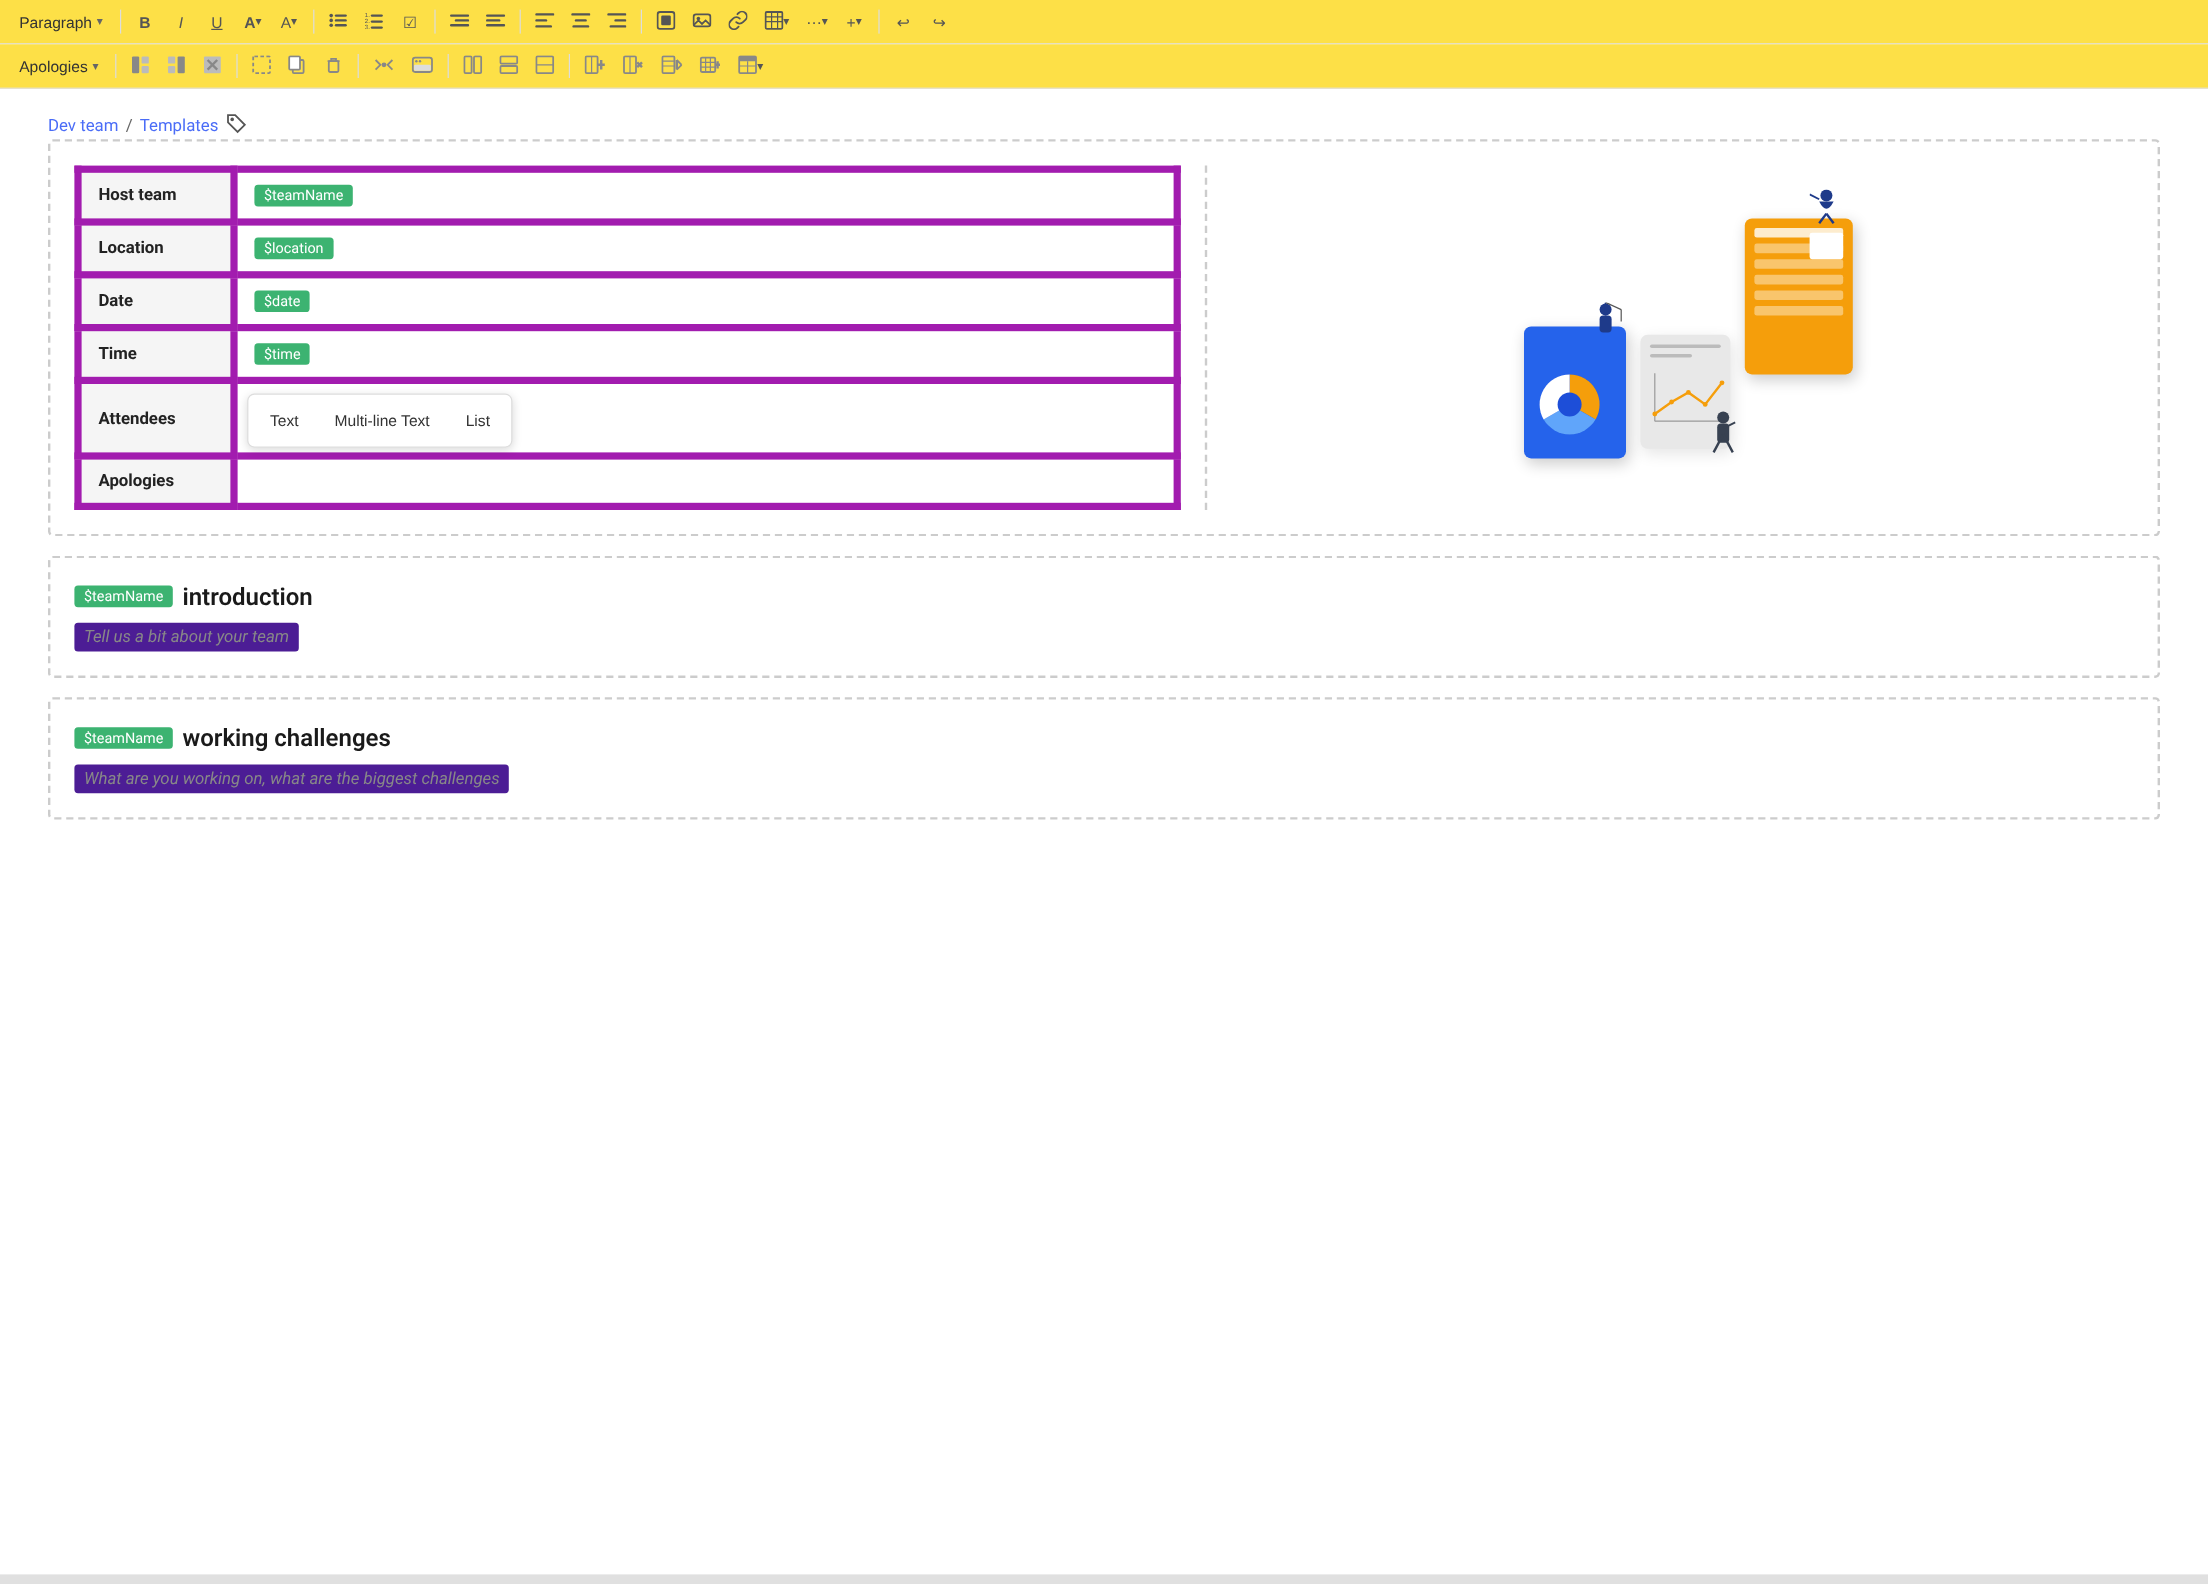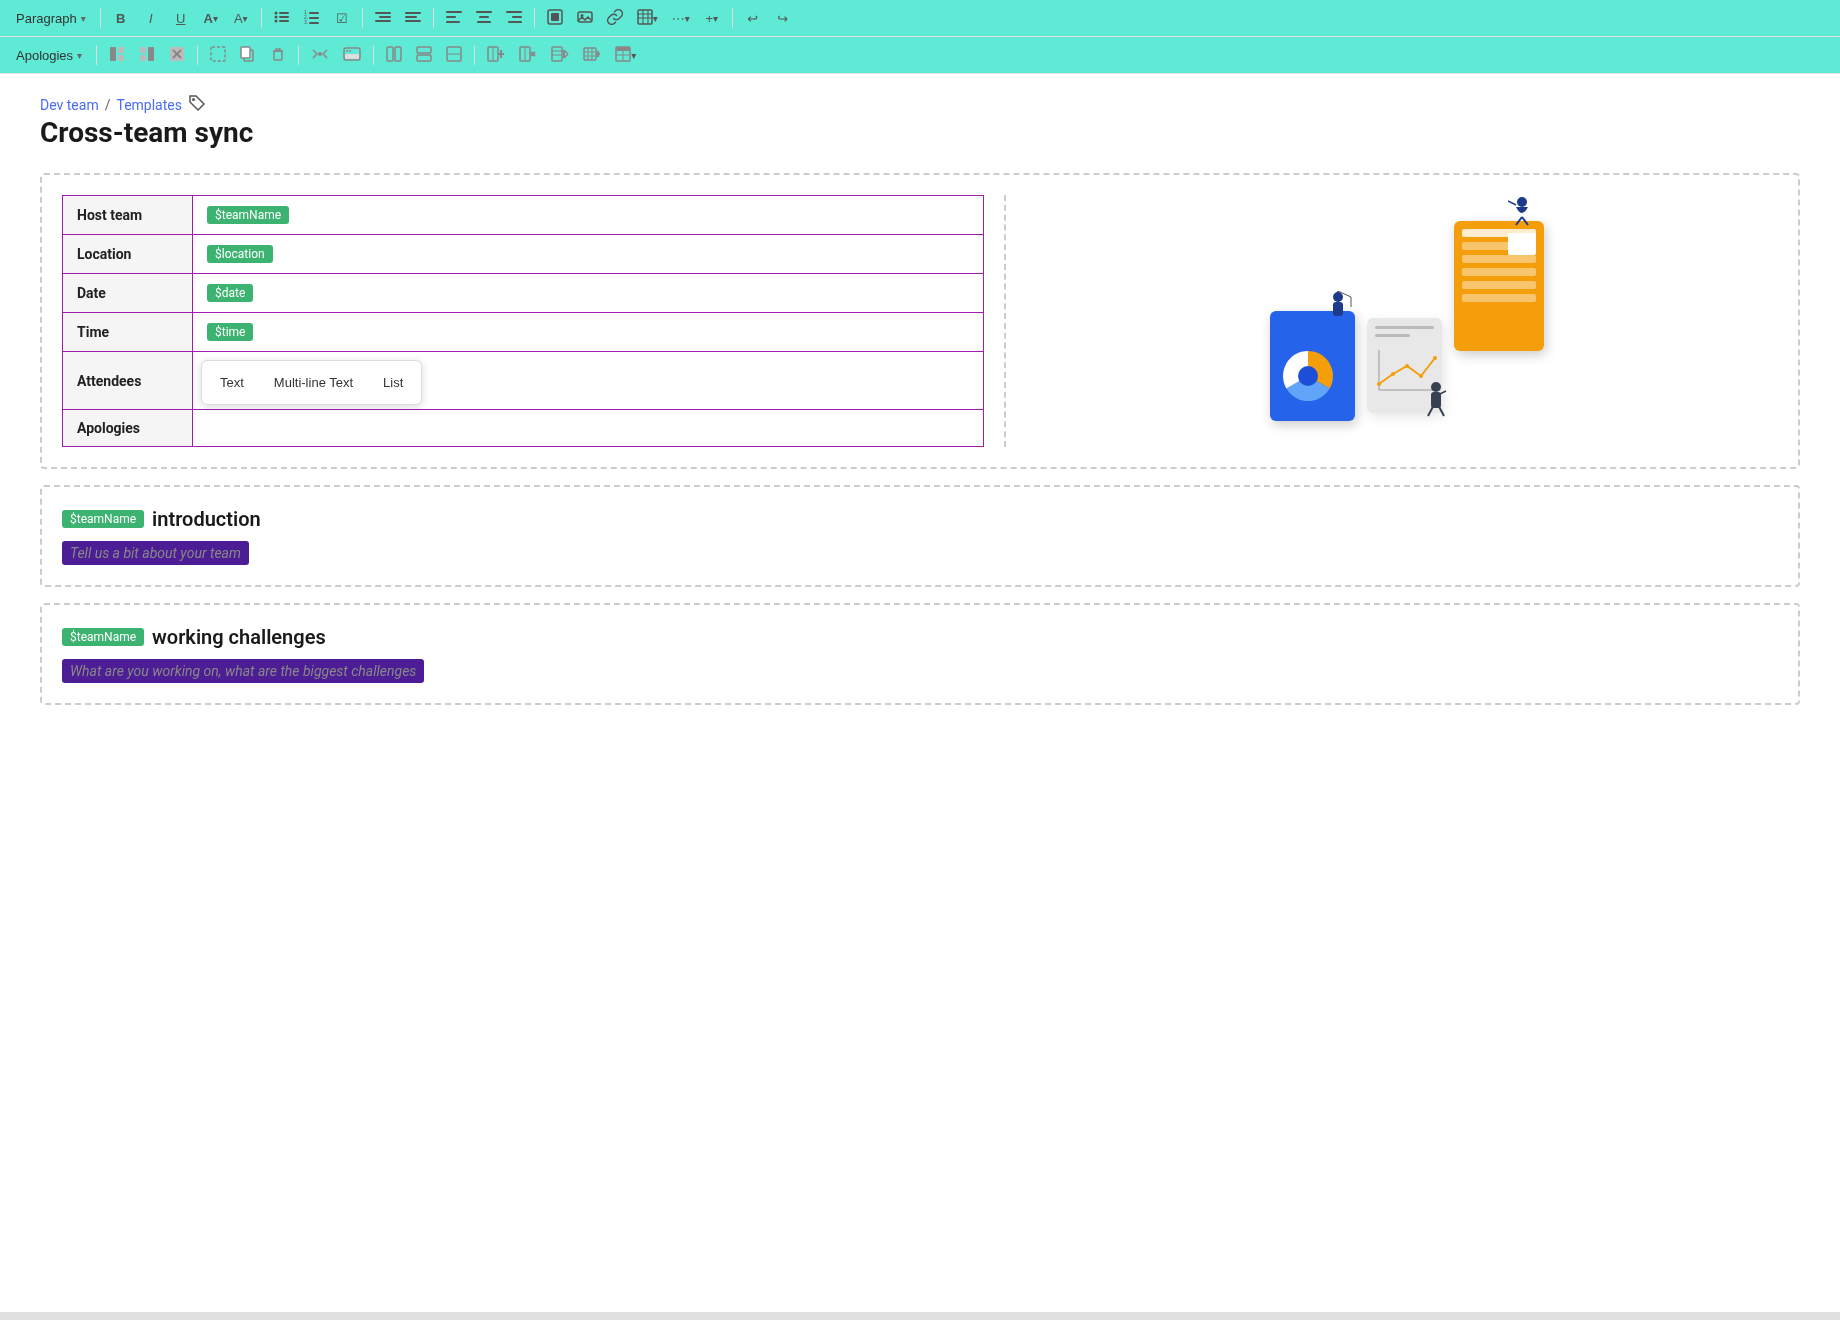--- a/index.html
+++ b/index.html
@@ -1,21 +1,21 @@
 <!DOCTYPE html>
 <html><head>
   <meta charset="utf-8">
   <style>
     * { box-sizing: border-box; margin: 0; padding: 0; }
     body { font-family: -apple-system, BlinkMacSystemFont, 'Segoe UI', Roboto, sans-serif; background: #fff; color: #333; font-size: 14px; }
 
     
     .toolbar-row1, .toolbar-row2 {
       display: flex; align-items: center; padding: 4px 8px; gap: 2px;
-      border-bottom: 1px solid #e0e0e0; background: #5eead4; flex-wrap: wrap;
+      border-bottom: 1px solid #e0e0e0; background: #fde047; flex-wrap: wrap;
     }
     .toolbar-btn {
       display: inline-flex; align-items: center; justify-content: center;
       padding: 4px 6px; border: none; background: transparent; cursor: pointer;
       border-radius: 3px; color: #555; font-size: 13px; min-width: 28px; height: 28px;
     }
     .toolbar-separator { width: 1px; height: 20px; background: #ddd; margin: 0 4px; }
     .toolbar-dropdown {
       display: inline-flex; align-items: center; gap: 4px; padding: 4px 8px;
       border: none; background: transparent; cursor: pointer; border-radius: 3px;
@@ -40,21 +40,21 @@
     .dashed-container {
       border: 2px dashed #ccc; border-radius: 4px; padding: 20px;
       margin-bottom: 16px;
     }
     .two-col { display: flex; gap: 0; }
     .left-col { flex: 0 0 55%; padding-right: 20px; border-right: 2px dashed #ccc; }
     .right-col { flex: 1; padding-left: 30px; display: flex; align-items: center; justify-content: center; }
 
     
     .info-table { border: 1px solid #ccc; border-collapse: collapse; width: 100%; margin-bottom: 0; }
-    .info-table td { padding: 10px 14px; border: 1px solid #a21caf; vertical-align: middle; }
+    .info-table td { padding: 10px 14px; border: 6px solid #a21caf; vertical-align: middle; }
     .info-table td:first-child { font-weight: 700; color: #222; background: #f5f5f5; width: 130px; }
     .info-table td:last-child { background: #fff; }
 
     
     .tpl-var {
       display: inline-block; background: #3cb371; color: #fff;
       padding: 2px 8px; border-radius: 3px; font-size: 12px; font-weight: 400;
     }
 
     
@@ -423,21 +423,20 @@
     <span class="breadcrumb-sep">/</span>
     <span class="breadcrumb-current">Templates</span>
     <span class="tag-icon">
       <svg width="18" height="18" viewBox="0 0 18 18">
           <path d="M2,2 L8,2 L16,10 L10,16 L2,8 Z" fill="none" stroke="#555" stroke-width="1.5"></path>
           <circle cx="5.5" cy="5.5" r="1.5" fill="#555"></circle>
         </svg>
     </span>
   </div>
 
-  <h1 class="page-title">Cross-team sync</h1>
 
   <div class="dashed-container">
     <div class="two-col">
 
       <div class="left-col">
         <table class="info-table">
           <tbody>
 
             <tr>
               <td>Host team</td>

